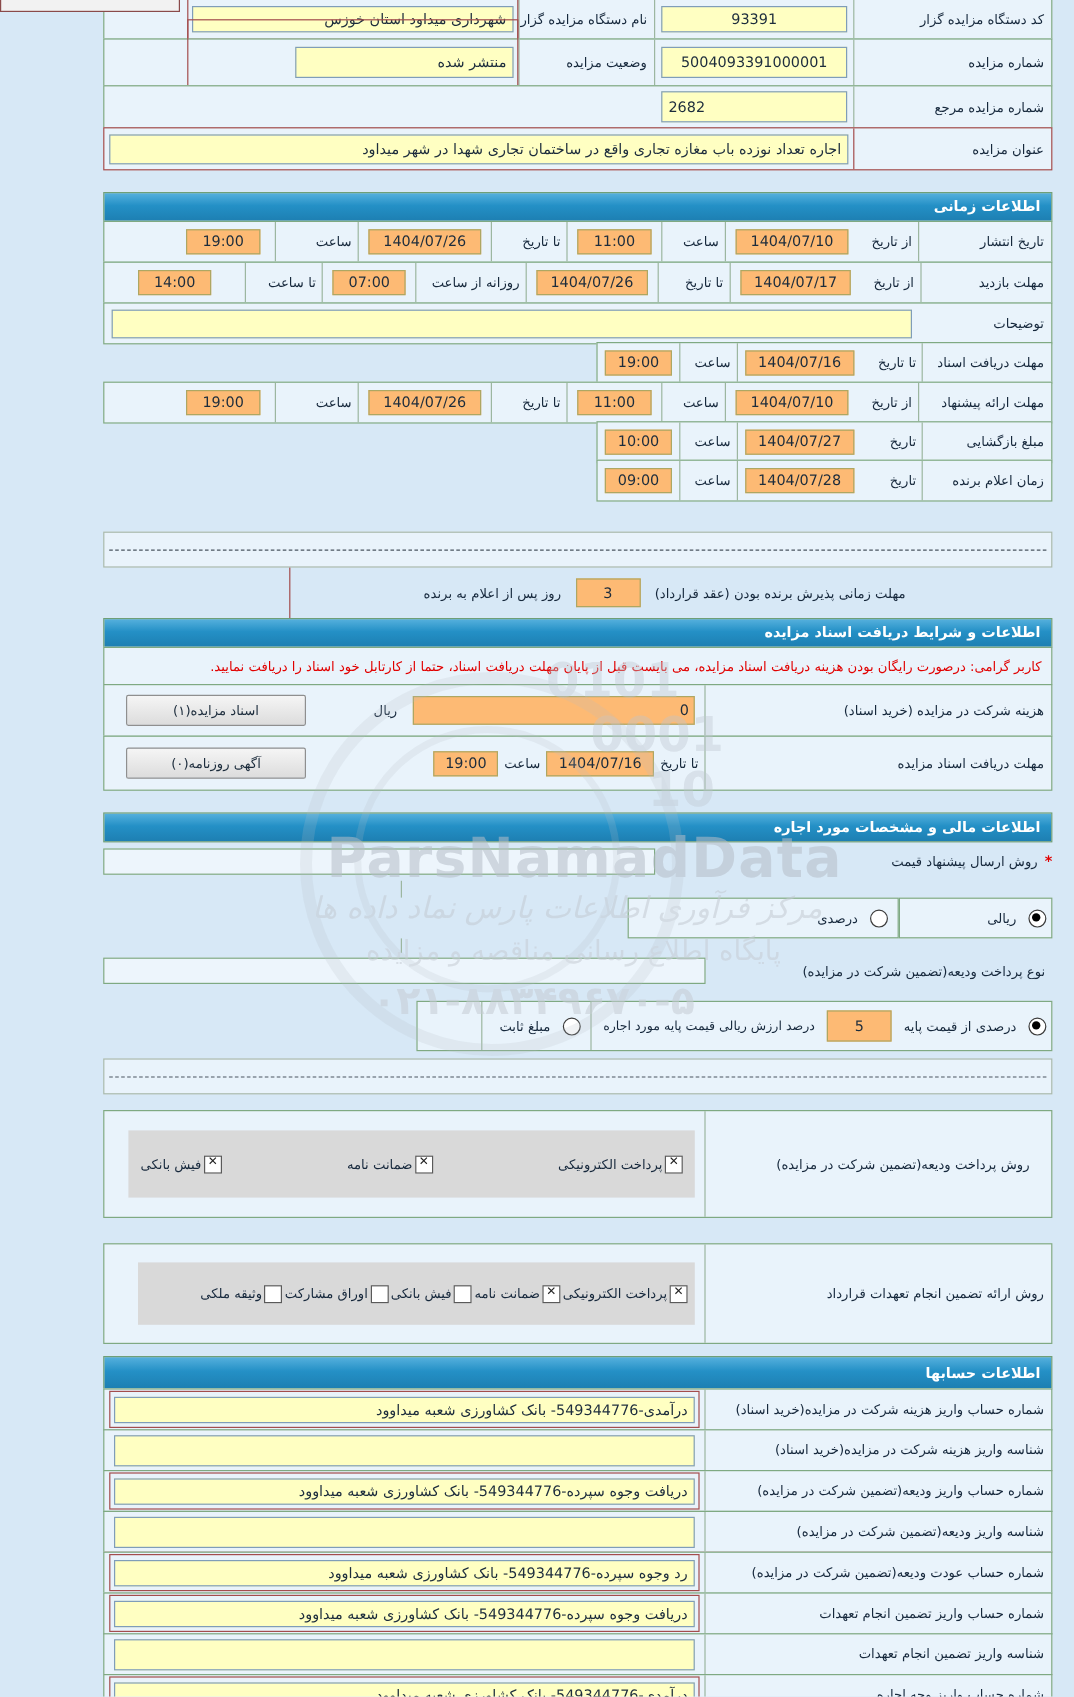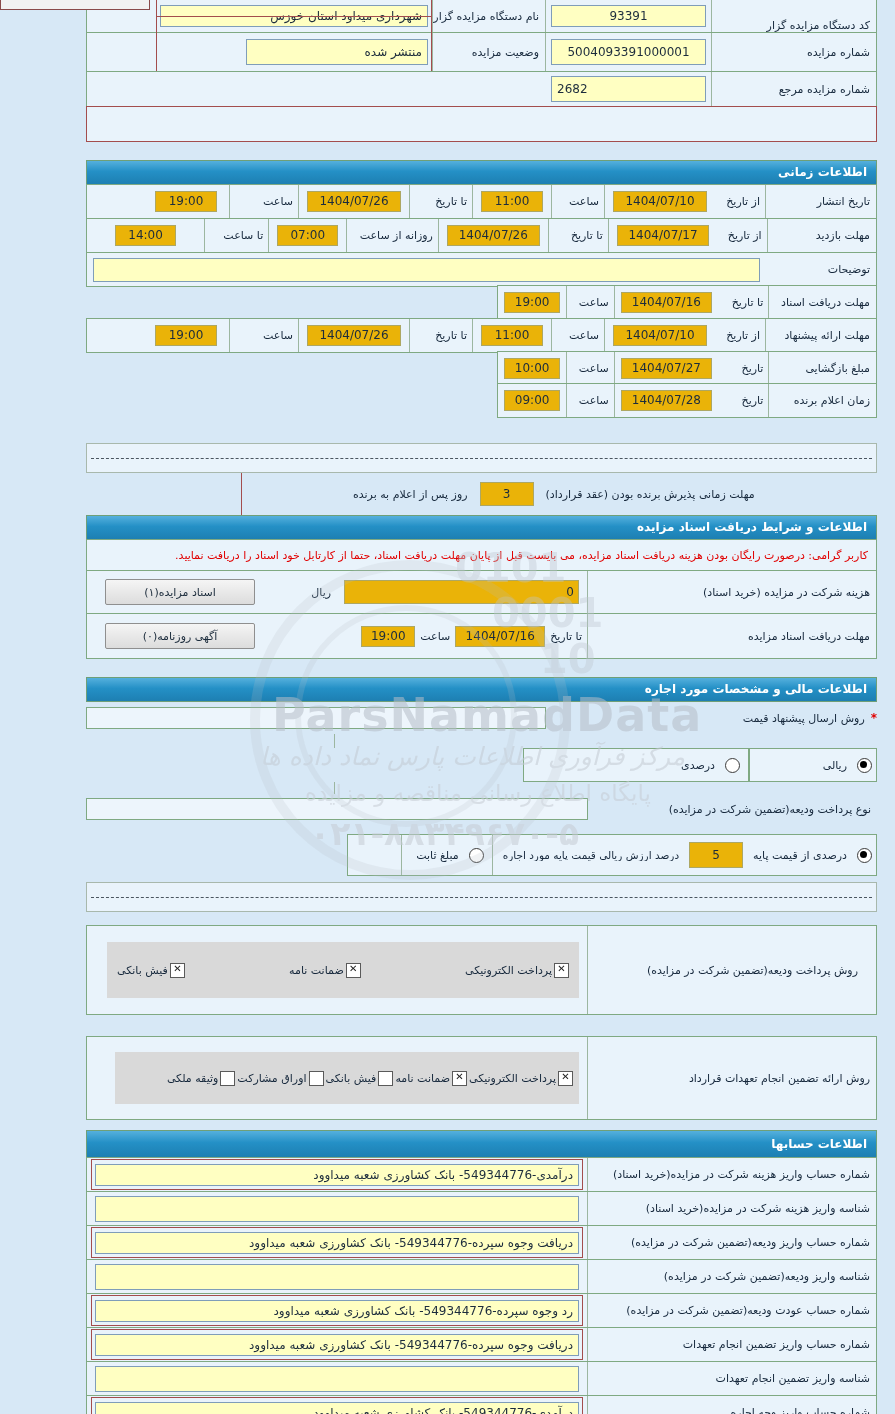--- a/index.html
+++ b/index.html
@@ -3,21 +3,21 @@
 <meta charset="utf-8">
 <style>
   html,body{margin:0;padding:0;}
   body{font-family:"DejaVu Sans","Liberation Sans",sans-serif;background:#d7e8f6;}
   #screen{position:relative;width:895px;height:1414px;background:#d7e8f6;overflow:hidden;direction:rtl;}
   #content{position:relative;margin:0 18px 0 86px;width:791px;z-index:2;}
   .row{display:flex;align-items:center;background:#e9f3fb;border:1px solid #7fa982;margin-top:-1px;position:relative;}
   .lbl{font-size:11px;color:#16283c;padding:0 6px;text-align:right;white-space:nowrap;overflow:hidden;}
   .lblcell{display:flex;align-items:center;height:100%;border-left:1px solid #9cb6a0;}
   .inp{background:#ffffc2;border:1px solid #7f9db9;height:20px;line-height:20px;font-size:12px;padding:0 5px;color:#1c2c3c;overflow:hidden;white-space:nowrap;}
-  .dt{background:#eab308;border:1px solid #ada763;height:19px;line-height:19px;font-size:12px;text-align:center;color:#1c2c3c;}
+  .dt{background:#fdba74;border:1px solid #ada763;height:19px;line-height:19px;font-size:12px;text-align:center;color:#1c2c3c;}
   .sub{font-size:11px;color:#16283c;padding:0 5px;white-space:nowrap;}
   .mb{border:1px solid #a34d4d;display:flex;align-items:center;}
   .btn{background:linear-gradient(180deg,#f5f5f5,#dcdcdc);border:1px solid #8f8f8f;border-radius:2px;font-size:11px;height:26px;color:#1c2c3c;padding:0 10px;display:flex;align-items:center;justify-content:center;font-family:inherit;}
   .bar{height:23px;line-height:23px;background:linear-gradient(180deg,#55b0dd 0%,#2490c6 45%,#1d7fb2 100%);color:#fff;font-weight:bold;font-size:12px;padding:0 9px;border:1px solid #6f9f77;margin-top:18px;}
   .cb{width:13px;height:13px;border:1px solid #5a5a5a;background:#fff;display:inline-block;position:relative;flex:none;}
   .cb.on::before{content:'\2715';position:absolute;left:0;top:-1px;width:13px;text-align:center;font-size:10px;color:#222;}
   .rd{width:13px;height:13px;border:1px solid #3c3c3c;border-radius:50%;background:#fff;display:inline-block;position:relative;flex:none;}
   .rd.on::before{content:'';position:absolute;left:2px;top:2px;width:7px;height:7px;background:#000;border-radius:50%;}
   .sep{background:#e9f3fb;border:1px solid #a8b8ac;height:28px;display:flex;align-items:center;}
   .dash{border-top:1px dashed #4a5560;flex:1;margin:0 4px;height:0;}
@@ -42,21 +42,21 @@
     <div class="wm" style="left:540px;top:636px;font-size:40px;font-weight:bold;direction:ltr;opacity:.7;">10</div>
     <div class="wm" style="left:272px;top:688px;font-size:46px;font-weight:bold;letter-spacing:1px;direction:ltr;color:#b6bec8;">ParsNamadData</div>
     <div class="wm" style="left:260px;top:742px;font-size:25px;font-style:italic;color:#c3cad2;">مرکز فرآوری اطلاعات پارس نماد داده ها</div>
     <div class="wm" style="left:305px;top:780px;font-size:23px;color:#c6ccd4;">پایگاه اطلاع رسانی مناقصه و مزایده</div>
     <div class="wm" style="left:310px;top:814px;font-size:33px;font-weight:bold;color:#c6ccd4;">۰۲۱-۸۸۳۴۹۶۷۰-۵</div>
   </div>
 
   <div id="content">
 
     <div class="row" style="height:32px;">
-      <div class="lblcell" style="width:164px;align-items:flex-end;">
+      <div class="lblcell" style="width:164px;">
           <span class="lbl">کد دستگاه مزایده گزار</span>
         </div>
       <div style="width:155px;padding:0 5px;">
           <div class="inp" style="text-align:center;">93391</div>
         </div>
       <div class="lblcell" style="width:112px;border-right:1px solid #9cb6a0;">
           <span class="lbl">نام دستگاه مزایده گزار</span>
         </div>
       <div class="mb" style="width:268px;height:100%;padding:0 3px;">
           <div class="inp grow">شهرداری میداود استان خوزس</div>
@@ -84,20 +84,26 @@
       <div class="lblcell" style="width:164px;">
           <span class="lbl">شماره مزایده مرجع</span>
         </div>
       <div style="width:155px;padding:0 5px;">
           <div class="inp" style="text-align:left;height:24px;line-height:24px;direction:ltr;">2682</div>
         </div>
       <div class="grow"></div>
     </div>
 
     <div class="row" style="height:34px;border-color:#a34d4d;">
+      <div class="lblcell" style="width:164px;border-left-color:#a34d4d;">
+          <span class="lbl">عنوان مزایده</span>
+        </div>
+      <div class="grow" style="padding:0 4px;">
+          <div class="inp" style="height:23px;line-height:23px;">اجاره تعداد نوزده باب مغازه تجاری واقع در ساختمان تجاری شهدا در شهر میداود</div>
+        </div>
     </div>
 
     <div class="bar">اطلاعات زمانی</div>
 
     <div class="row" style="height:33px;">
       <div class="lblcell" style="width:110px;">
           <span class="lbl">تاریخ انتشار</span>
         </div>
       <span class="sub" style="width:48px;">از تاریخ</span>
       <div class="dt" style="width:92px;">1404/07/10</div>

